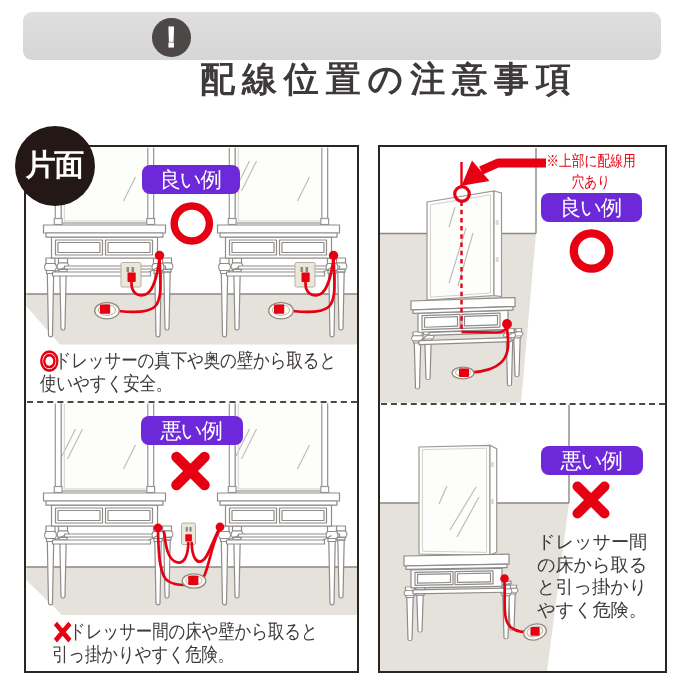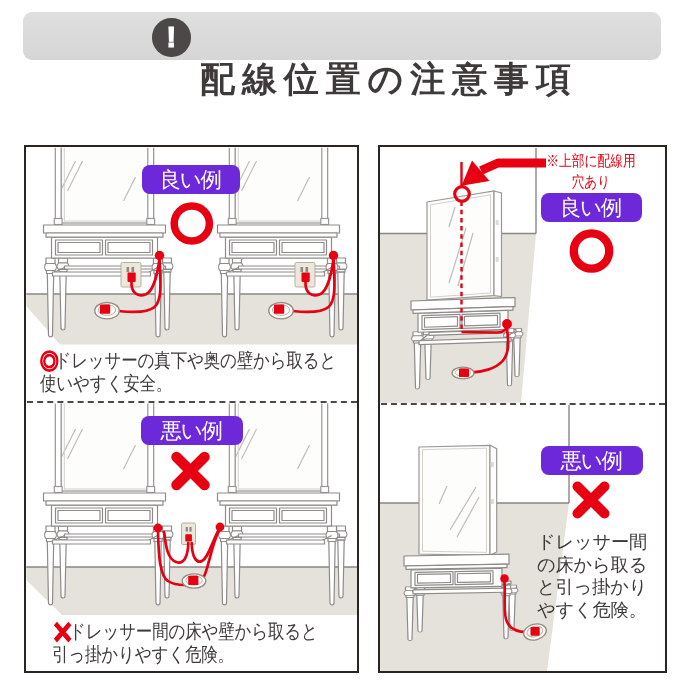--- a/index.html
+++ b/index.html
@@ -286,20 +286,21 @@
         <span>!</span>
       </div>
     <div id="banner-title">配線位置の注意事項</div>
   </div>
 
   <div id="panel-left" class="panel"></div>
   <div id="panel-right" class="panel"></div>
   <div id="divider-left" class="divider"></div>
   <div id="divider-right" class="divider"></div>
 
+  <div id="label-left" class="cbadge">片面</div>
 
   <div id="badge-lg" class="badge">良い例</div>
   <div id="badge-lb" class="badge">悪い例</div>
   <div id="badge-rg" class="badge">良い例</div>
   <div id="badge-rb" class="badge">悪い例</div>
 
   <div id="caption-lg" class="caption txt"><span class="mark">◎</span><span class="body">ドレッサーの真下や奥の壁から取ると
 使いやすく安全。</span></div>
   <div id="caption-lb" class="caption txt"><span class="mark">✕</span><span class="body">ドレッサー間の床や壁から取ると
 引っ掛かりやすく危険。</span></div>

